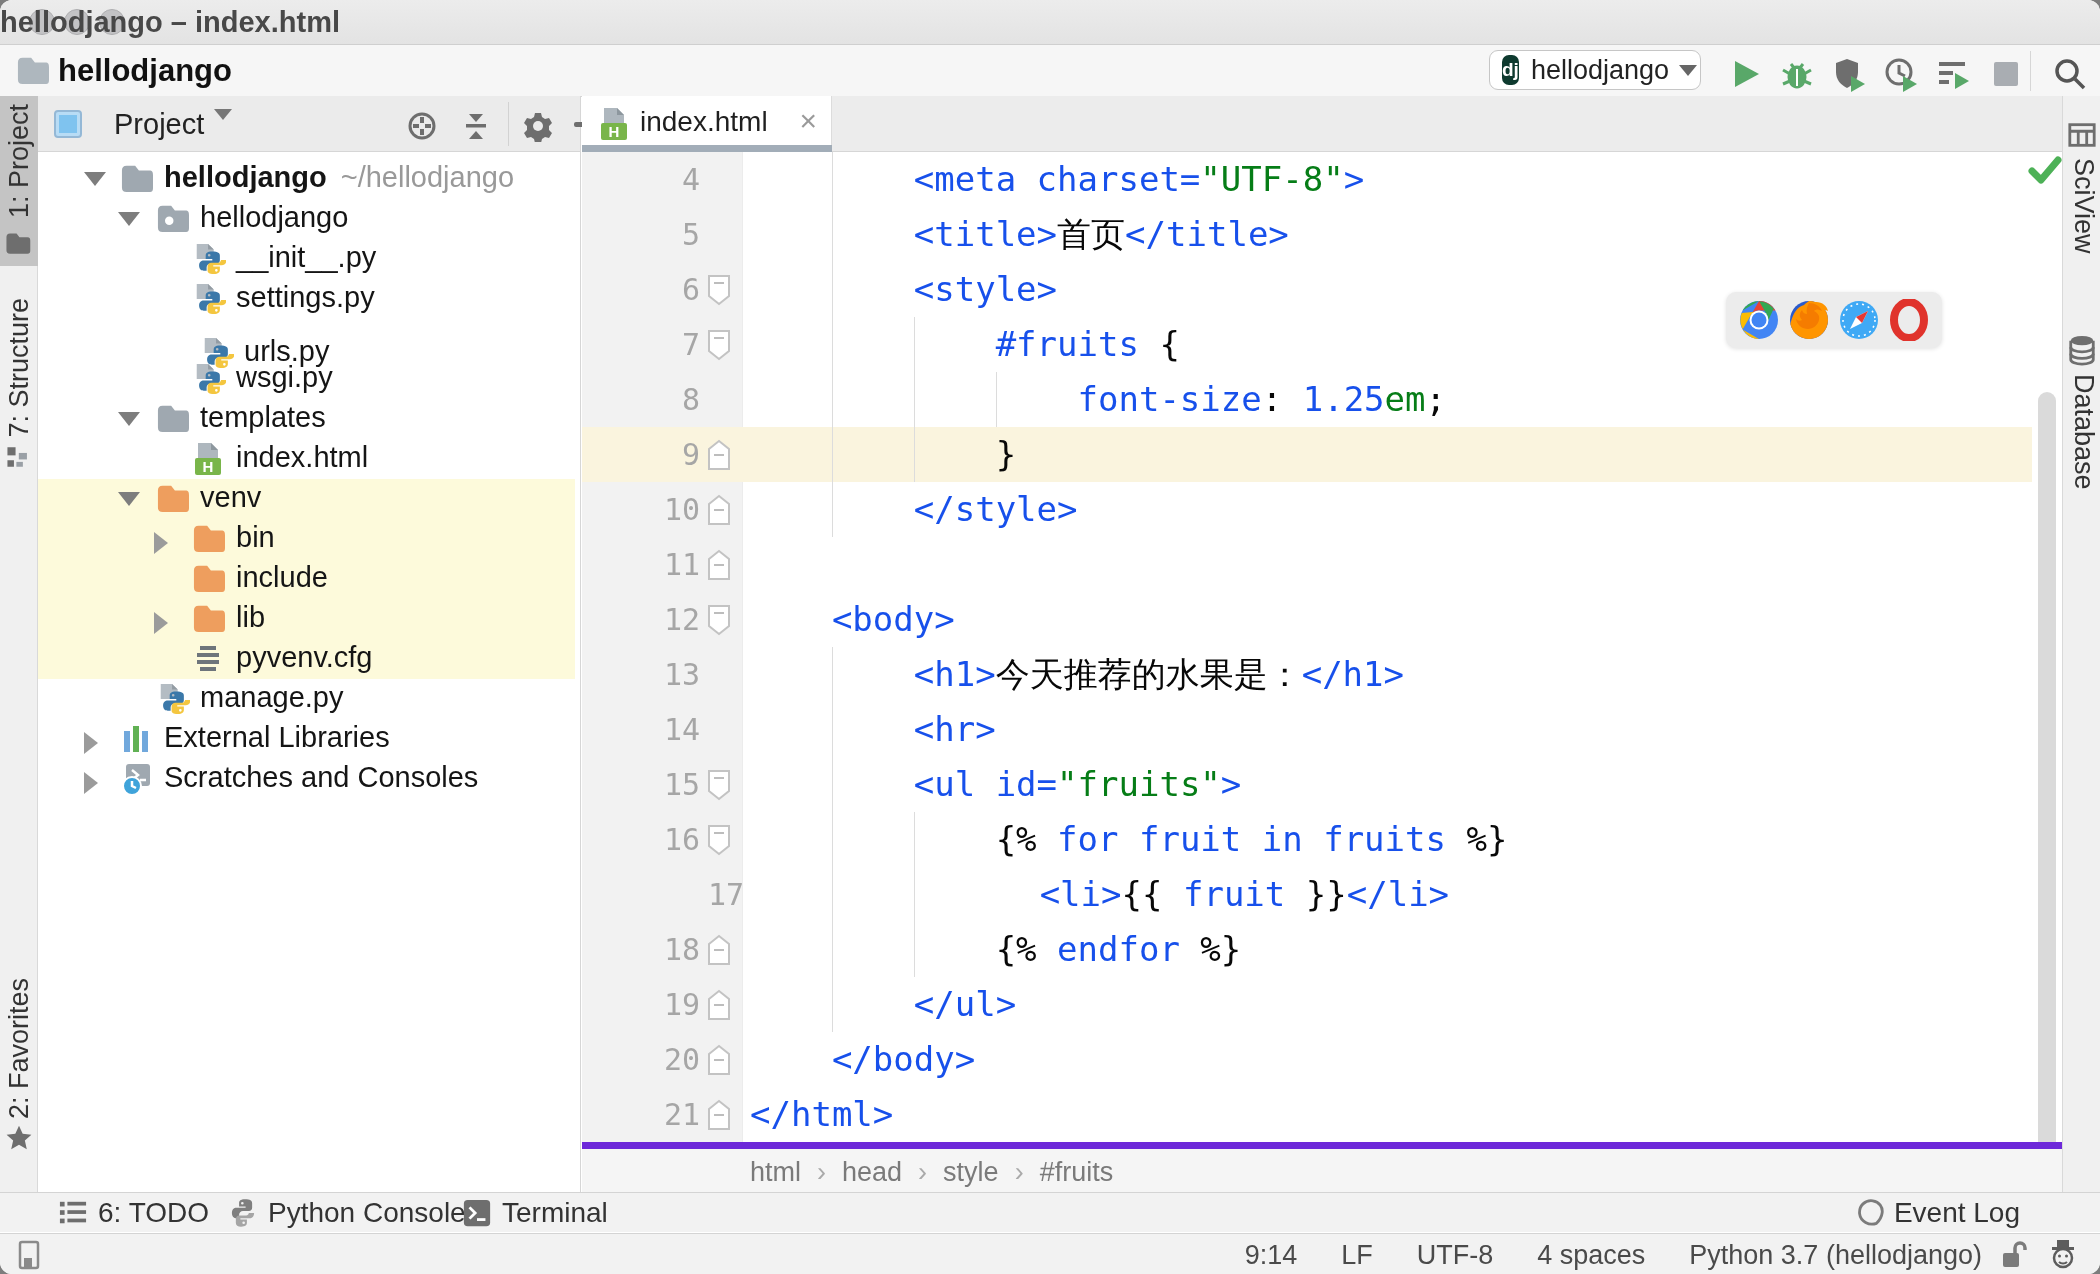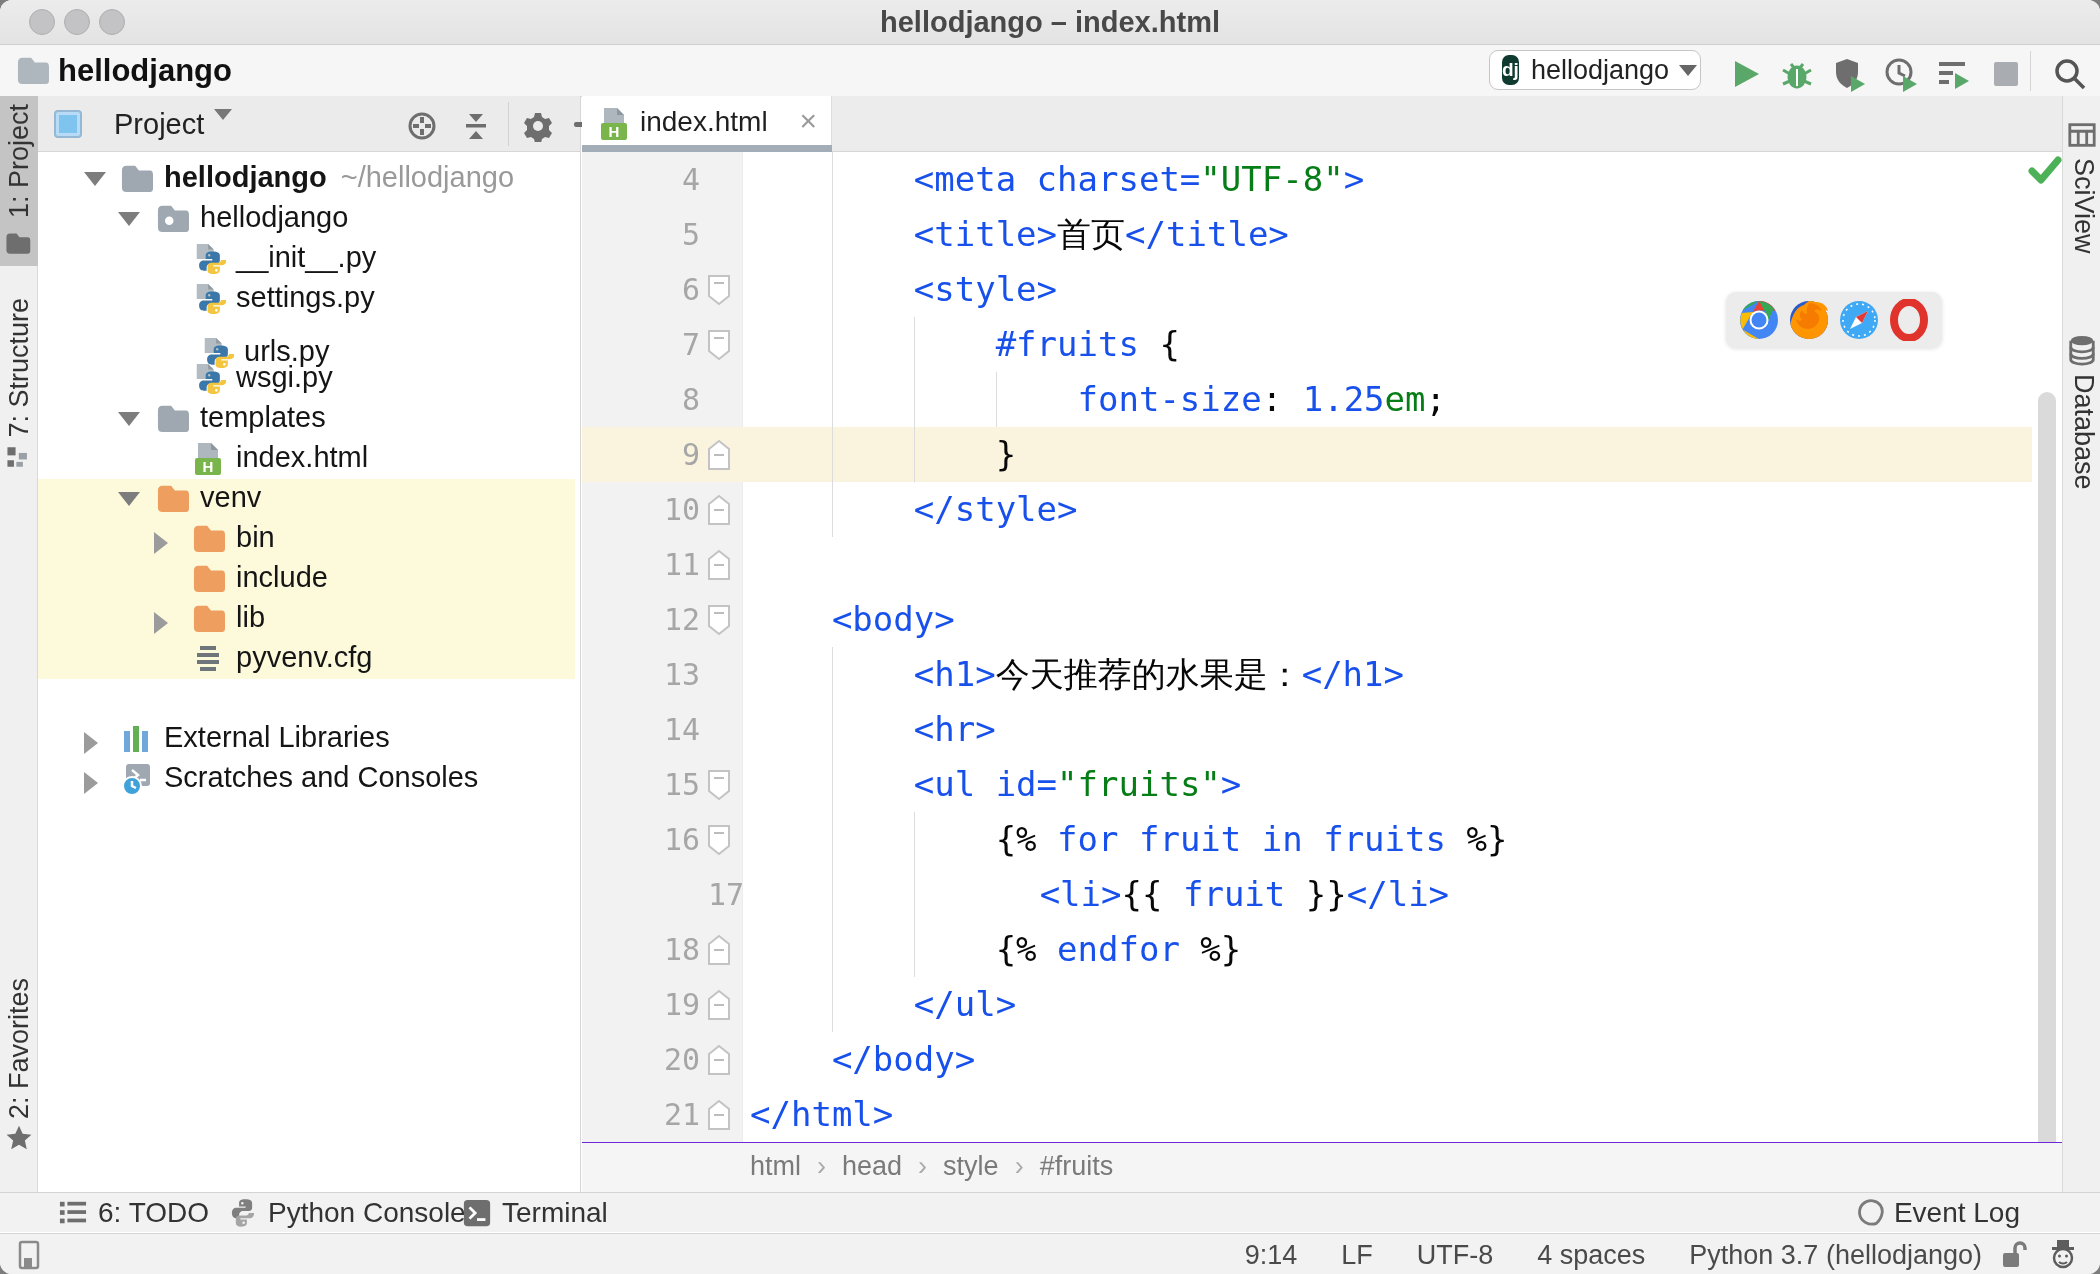--- a/index.html
+++ b/index.html
@@ -4,21 +4,21 @@
 <style>
   html,body{margin:0;padding:0;background:#7d7d7d;}
   #window{position:relative;width:2100px;height:1274px;background:#fff;overflow:hidden;
     border-radius:12px;font-family:"Liberation Sans",sans-serif;color:#222;}
   .abs{position:absolute;}
   
   #titlebar{left:0;top:0;width:2100px;height:44px;background:linear-gradient(#ececec,#e3e3e3);
     border-bottom:1px solid #cfcfcf;}
   .tlight{position:absolute;top:9px;width:26px;height:26px;border-radius:50%;
     background:#c3c3c5;border:1px solid #aeaeb0;box-sizing:border-box;}
-  #wtitle{position:absolute;left:0;right:0;top:6px;text-align:center;font-size:29px;
+  #wtitle{position:absolute;left:0;right:0;top:6px;font-size:29px;
     font-weight:600;color:#484848;}
   
   #toolbar{left:0;top:45px;width:2100px;height:51px;background:#f6f6f6;border-bottom:1px solid #d6d6d6;}
   #proj-crumb{position:absolute;left:58px;top:8px;font-size:31px;font-weight:700;color:#111;}
   #runpill{position:absolute;left:1489px;top:5px;width:212px;height:40px;background:#fff;
     border:1px solid #c6c6c6;border-radius:9px;display:flex;align-items:center;padding:0 12px;box-sizing:border-box;}
   .djbadge{width:30px;height:30px;border-radius:7px;background:#0e3a2f;color:#fff;font-size:19px;
     font-weight:700;display:flex;align-items:center;justify-content:center;}
   #runpill .lbl{font-size:27px;color:#222;margin:0 10px 0 12px;}
   .caret-down{width:0;height:0;border-left:9px solid transparent;border-right:9px solid transparent;
@@ -58,21 +58,21 @@
   .crow{position:absolute;left:0;width:100%;height:55px;font-family:"DejaVu Sans Mono",monospace;font-size:34px;line-height:55px;}
   .crow .lnum{position:absolute;left:0;width:118px;text-align:right;color:#a6a6a6;font-size:30px;}
   .crow .ctext{position:absolute;left:168px;white-space:pre;}
   .crow .fold{position:absolute;left:124px;top:12px;}
   .b{color:#1750eb}.g{color:#067d17}.k{color:#080808}
   .iguide{position:absolute;width:1px;background:#dcdcdc;}
   #scrollthumb{position:absolute;left:1456px;top:240px;width:18px;height:846px;background:#dadada;border-radius:9px;}
   #edcheck{position:absolute;left:1446px;top:4px;}
   #browserbar{position:absolute;left:1144px;top:140px;width:216px;height:56px;background:#ececec;border-radius:10px;
     box-shadow:0 1px 4px rgba(0,0,0,.12);display:flex;align-items:center;justify-content:space-around;padding:0 8px;box-sizing:border-box;}
-  #crumbbar{position:absolute;left:0;top:1046px;width:100%;height:50px;background:#f5f5f5;border-top:1px solid #6d28d9;box-sizing:border-box;font-size:27px;color:#7a7a7a;}
+  #crumbbar{position:absolute;left:0;top:1046px;width:100%;height:50px;background:#f5f5f5;border-top:7px solid #6d28d9;box-sizing:border-box;font-size:27px;color:#7a7a7a;}
   #crumbbar .bc{position:absolute;top:8px;left:168px;white-space:nowrap;}
   #crumbbar .sep{color:#aaa;margin:0 16px;}
   
   #btoolbar{left:0;top:1192px;width:2100px;height:40px;background:#f2f2f2;border-top:1px solid #d4d4d4;box-sizing:border-box;font-size:28px;color:#333;}
   .bitem{position:absolute;top:4px;display:flex;align-items:center;gap:10px;}
   #statusbar{left:0;top:1233px;width:2100px;height:41px;background:#f2f2f2;border-top:1px solid #d4d4d4;box-sizing:border-box;font-size:27px;color:#4a4a4a;}
   #statusitems{position:absolute;right:118px;top:6px;display:flex;gap:44px;}
   svg{display:block}
 </style>
 </head>
@@ -341,20 +341,33 @@
           <span class="ticon" style="left: 154px;">
             <svg width="32" height="32" viewBox="0 0 32 32" fill="#6e757b">
               <rect x="8" y="4" width="16" height="4"></rect>
               <rect x="5" y="11" width="22" height="4"></rect>
               <rect x="5" y="18" width="22" height="4"></rect>
               <rect x="8" y="25" width="16" height="4"></rect>
             </svg>
           </span>
           <span class="tlabel" style="left: 198px;">pyvenv.cfg</span>
         </div>
+        <div class="trow" style="top: 526px;">
+          <span class="ticon" style="left: 118px;">
+            <svg width="34" height="34" viewBox="0 0 36 36">
+              <path d="M5 2h12l6 6v10H5z" fill="#b4bcc3"></path>
+              <path d="M17 2l6 6h-6z" fill="#939ca3"></path>
+              <g>
+                <path d="M21 10c-5 0-6.5 1.8-6.5 4.5V18h7v1.5h-9c-2.8 0-5 1.7-5 5.5s2.2 5.5 5 5.5h3v-3.5c0-2.3 1.7-4 4-4h6c2.3 0 4-1.5 4-3.8v-4.7c0-2.7-1.5-4.5-8.5-4.5zm-2.8 2.6a1.4 1.4 0 110 2.8 1.4 1.4 0 010-2.8z" fill="#3b78a9"></path>
+                <path d="M23 34c5 0 6.5-1.8 6.5-4.5V26h-7v-1.5h9c2.8 0 5-1.7 5-5.5h-5.7c-.5 2-1.9 3-4.3 3h-6c-2.3 0-4 1.8-4 4v4c0 2.7 1.5 4 6.5 4zm2.8-2.6a1.4 1.4 0 110-2.8 1.4 1.4 0 010 2.8z" fill="#f4c63f"></path>
+              </g>
+            </svg>
+          </span>
+          <span class="tlabel" style="left: 162px;">manage.py</span>
+        </div>
         <div class="trow" style="top: 566px;">
           <span class="arr arr-r" style="left: 46px;"></span>
           <span class="ticon" style="left: 82px;">
             <svg width="34" height="34" viewBox="0 0 34 34">
               <rect x="4" y="9" width="6" height="21" fill="#71a8dc"></rect>
               <rect x="13" y="4" width="6" height="26" fill="#61b154"></rect>
               <rect x="22" y="9" width="6" height="21" fill="#71a8dc"></rect>
             </svg>
           </span>
           <span class="tlabel" style="left: 126px;">External Libraries</span>

